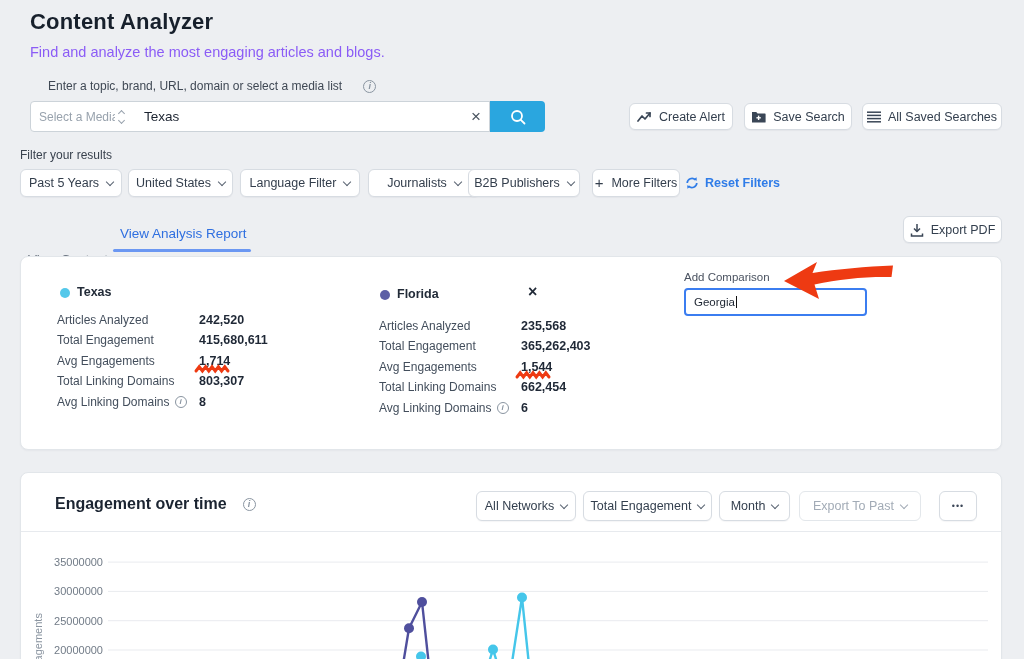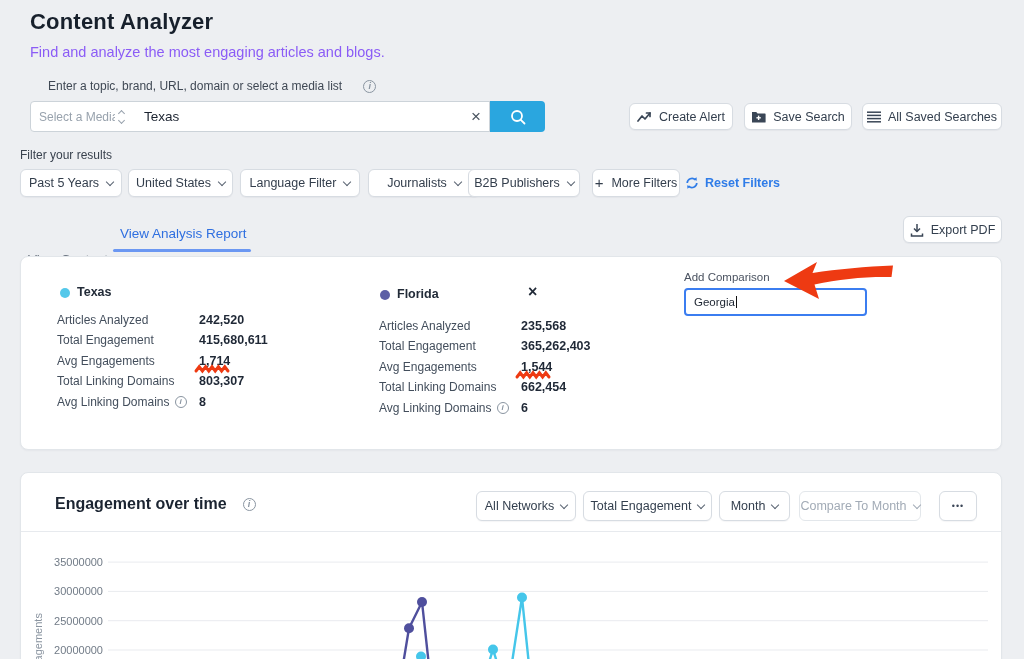--- a/index.html
+++ b/index.html
@@ -266,21 +266,21 @@
   </div>
   <div id="dd-total-engagement" class="abs btn eng-dd">
     <span>Total Engagement</span>
       <span class="chev"></span>
   </div>
   <div id="dd-month" class="abs btn eng-dd">
     <span>Month</span>
       <span class="chev"></span>
   </div>
   <div id="dd-compare" class="abs btn eng-dd">
-    <span>Compare To Month</span>
+    <span>Export To Past</span>
       <span class="chev"></span>
   </div>
   <div id="dd-more" class="abs btn eng-dd">•••</div>
   <div class="eng-divider abs"></div>
 </div>
 
 <svg id="overlay" class="abs">
   <g id="chart-group">
       <line x1="108" y1="562.1" x2="988" y2="562.1" stroke="#e9ebef" stroke-width="1"></line>
       <text x="103" y="566.1" text-anchor="end" font-size="11" fill="#717b87" font-family="Liberation Sans, sans-serif">35000000</text>

